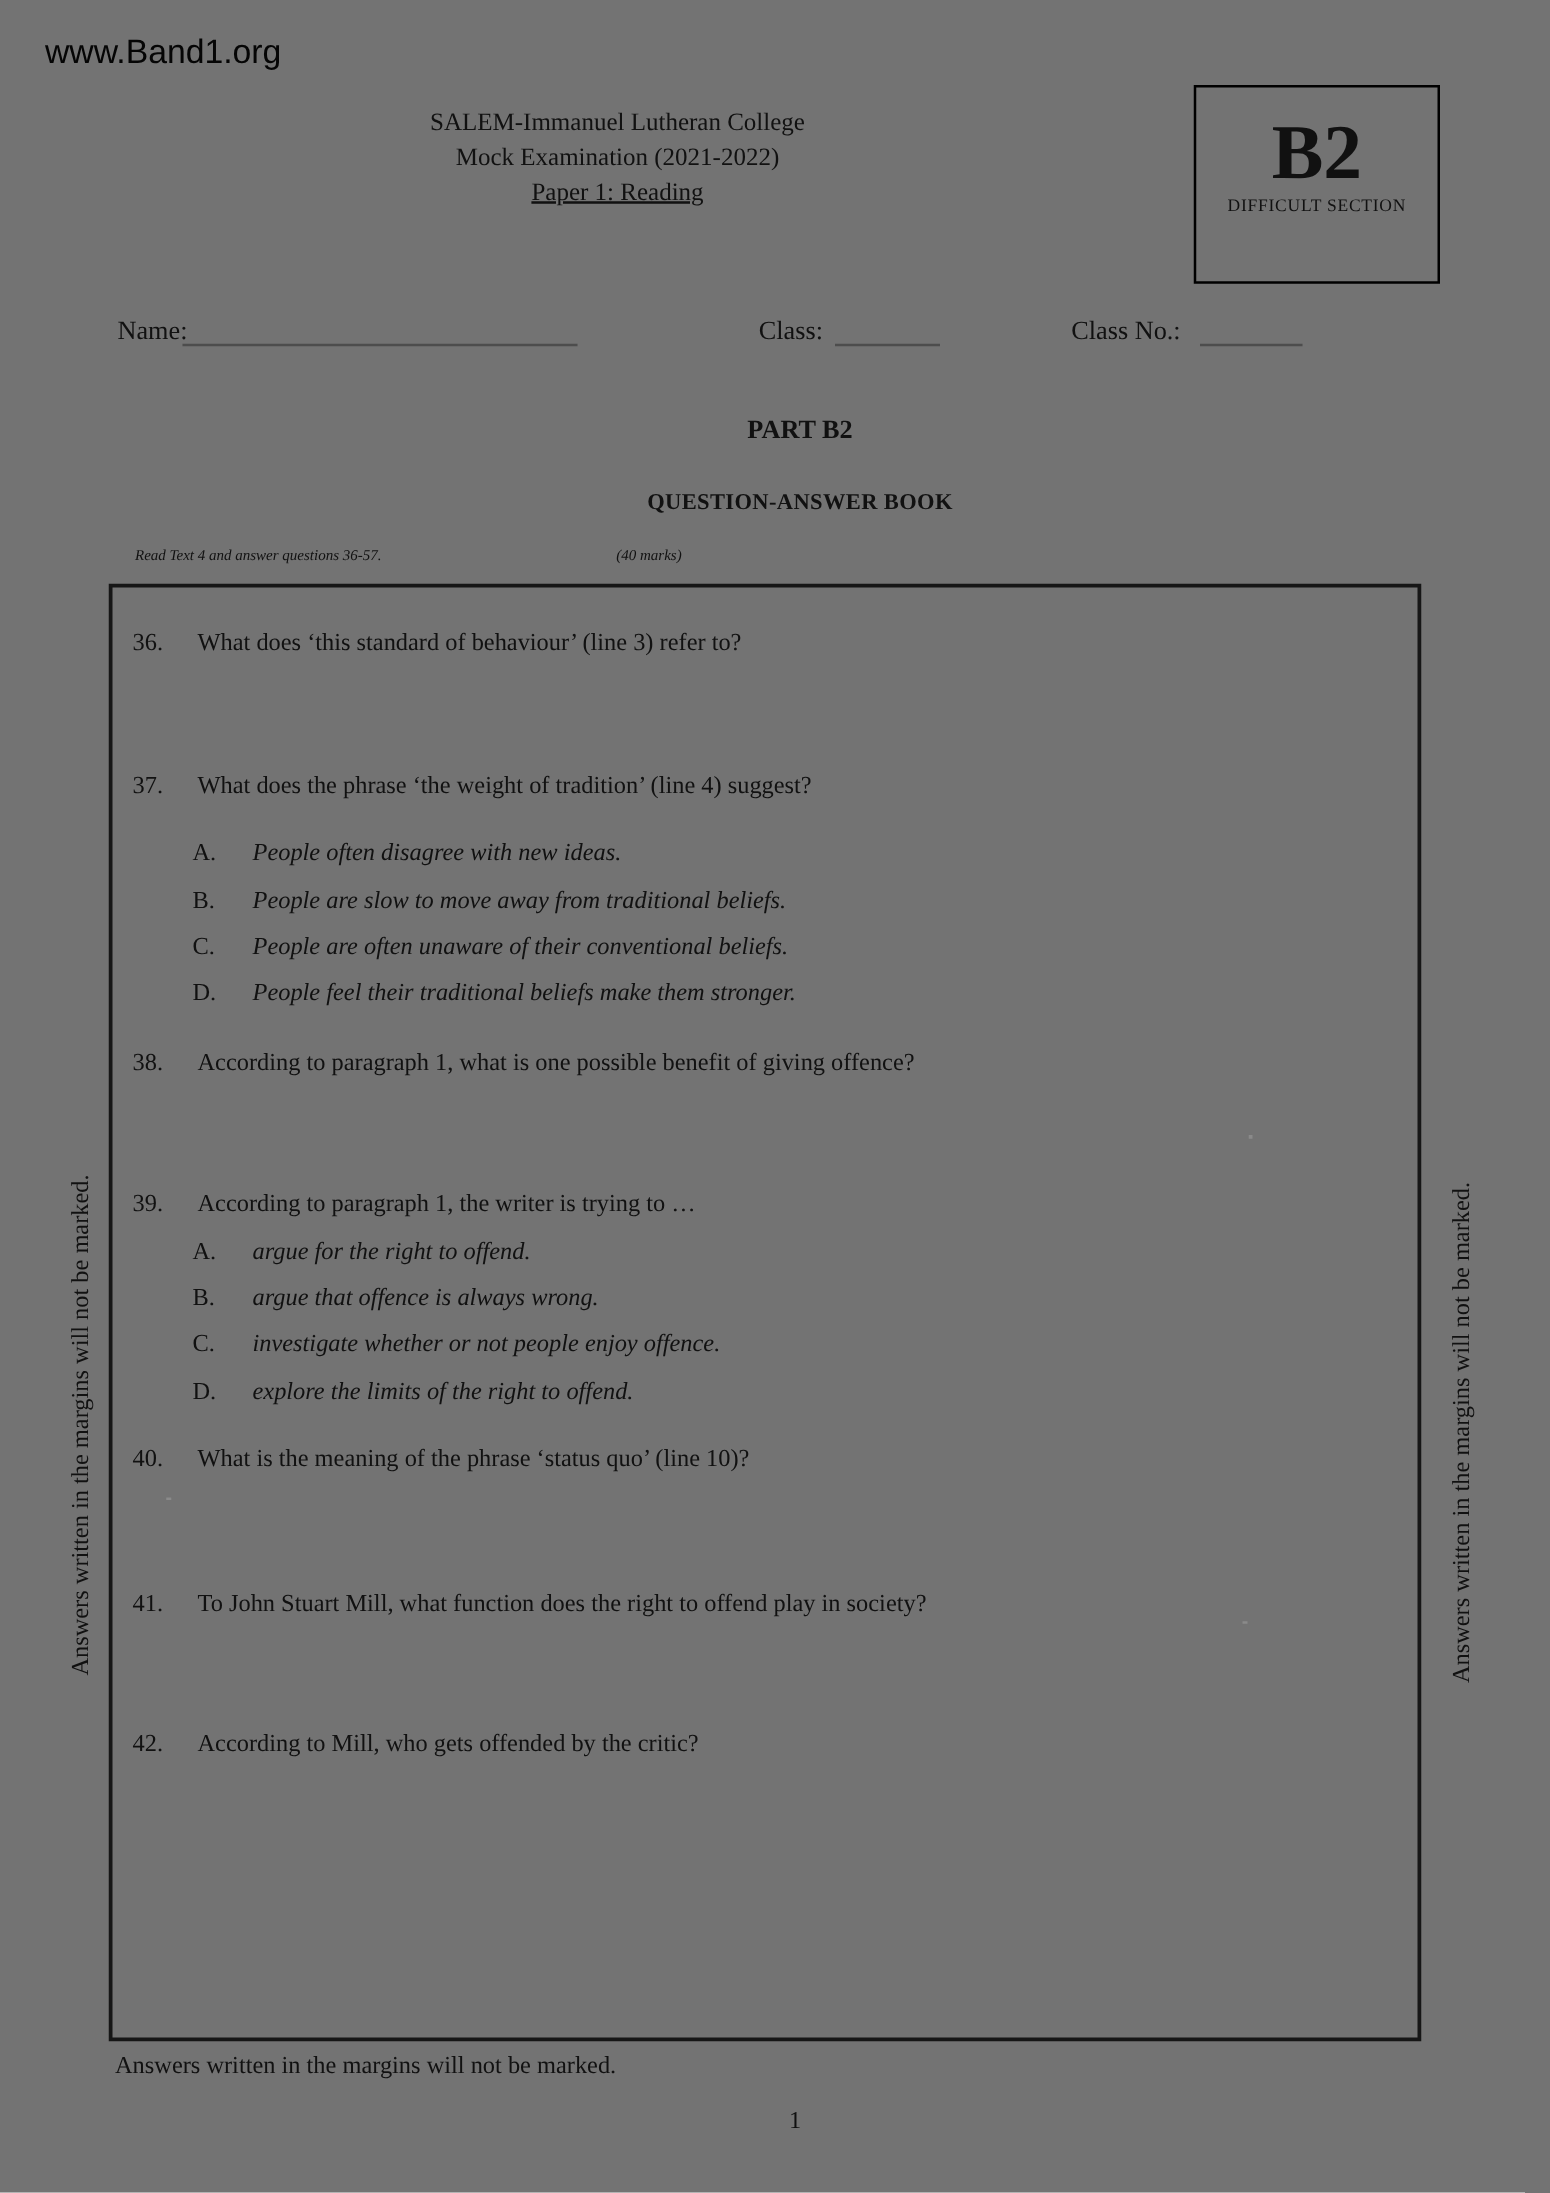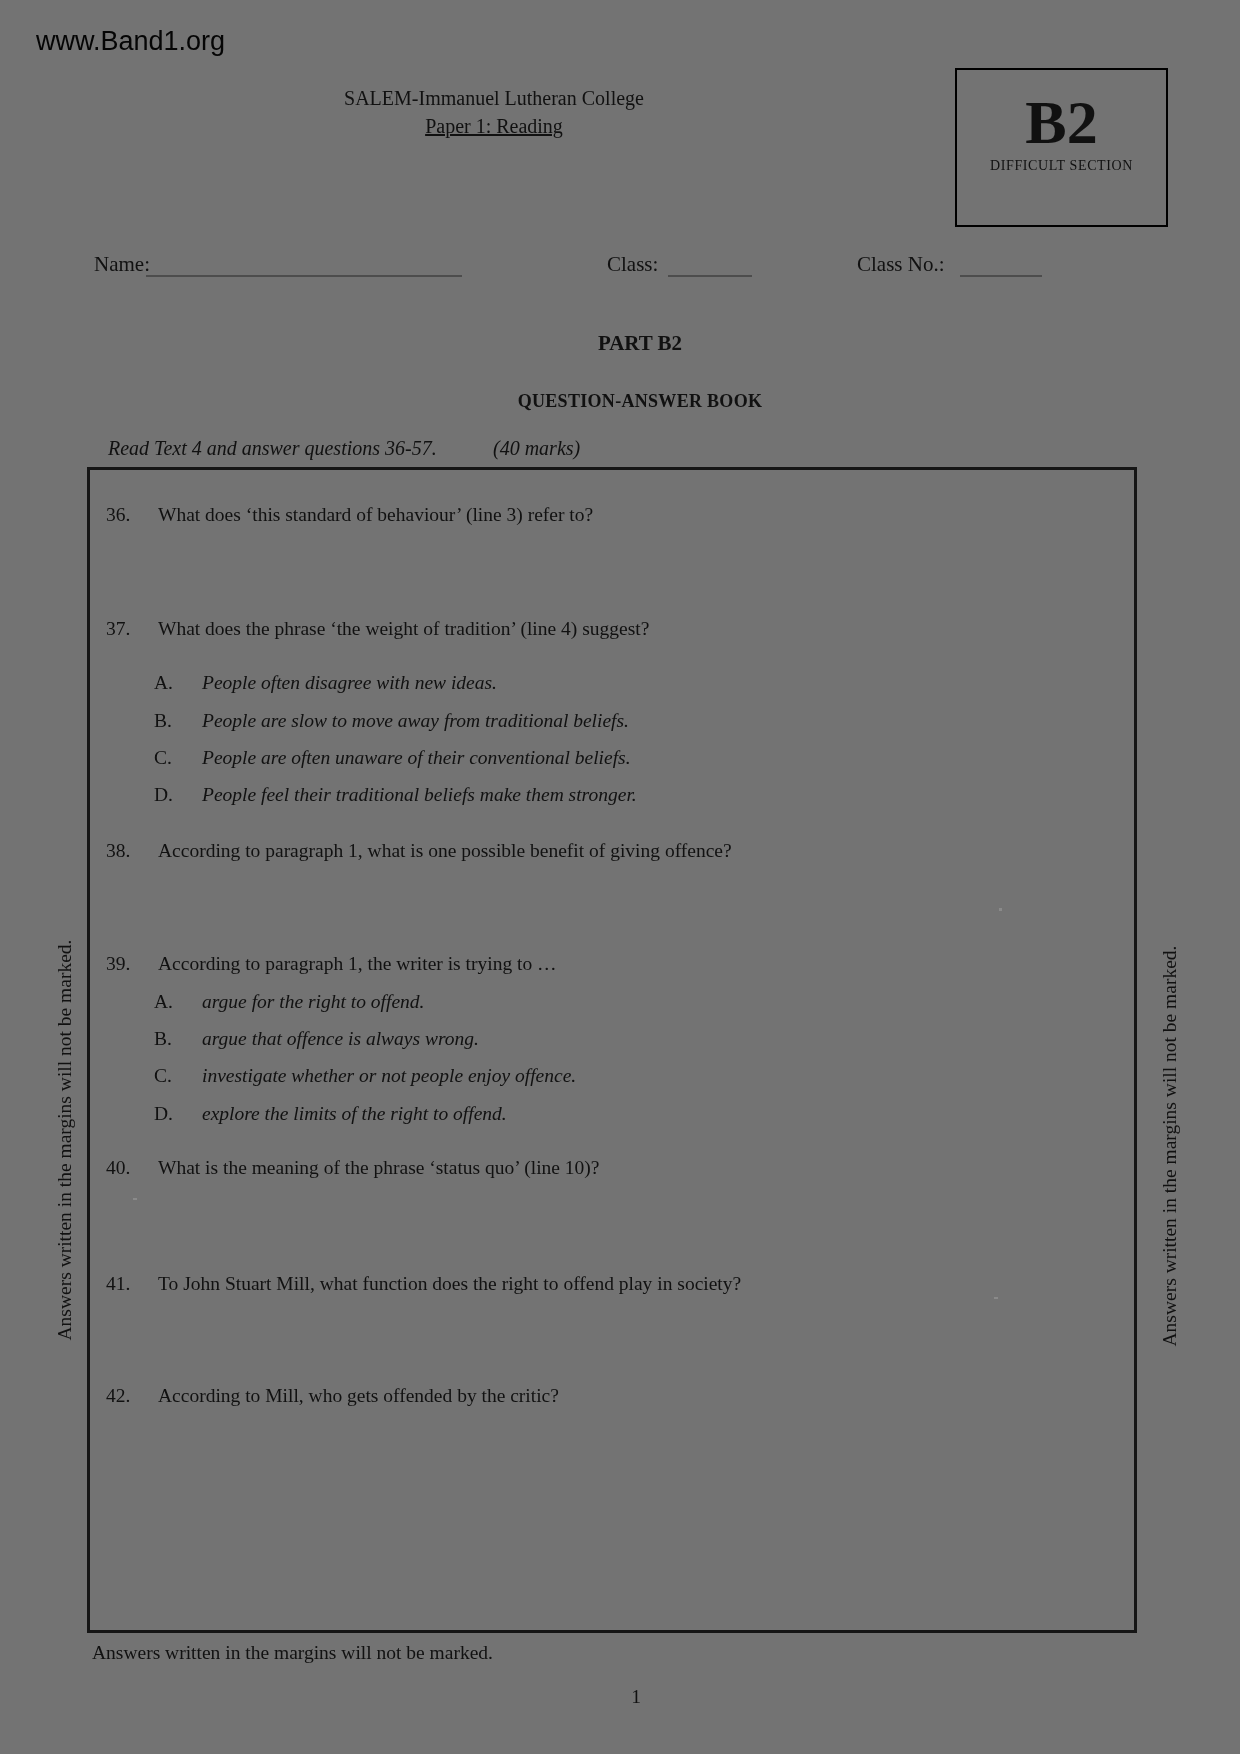--- a/index.html
+++ b/index.html
@@ -11,31 +11,31 @@
   .watermark {
     position:absolute; left:36px; top:26px;
     font-family:"Liberation Sans", sans-serif; font-size:27px; color:#050505;
   }
   .header-block {
     position:absolute; left:244px; top:84px; width:500px;
     text-align:center; font-size:20px; line-height:28px;
   }
   .u { text-decoration:underline; }
   .b2-box {
-    position:absolute; left:955px; top:68px; width:213px; height:159px;
+    position:absolute; left:955px; top:68px; width:197px; height:159px;
     border:2px solid #000; box-sizing:border-box; text-align:center;
   }
   .b2-code { font-size:62px; font-weight:bold; line-height:64px; margin-top:20px; }
   .b2-sub  { font-size:14px; font-weight:normal; letter-spacing:0.6px; margin-top:4px; }
   .fld { position:absolute; font-size:21px; }
   .fline { position:absolute; border-bottom:2px solid #4d4d4d; height:23px; }
   .center-band { position:absolute; left:40px; width:1200px; text-align:center; }
   .part-title  { top:331px; font-weight:bold; font-size:21px; }
   .book-title  { top:391px; font-weight:bold; font-size:18px; letter-spacing:0.3px; }
-  .instr { position:absolute; top:437px; font-style:italic; font-size:20px; }
+  .instr { position:absolute; top:437px; font-style:italic; font-size:12px; }
   .answer-box {
     position:absolute; left:87px; top:467px; width:1050px; height:1166px;
     border:3px solid #161616; box-sizing:border-box;
   }
   .q   { position:absolute; left:0; width:100%; font-size:19.5px; }
   .qn  { position:absolute; left:16px; }
   .qt  { position:absolute; left:68px; width:920px; }
   .ol  { position:absolute; left:64px; }
   .ot  { position:absolute; left:112px; width:860px;font-style:italic; }
   .vmargin {
@@ -50,20 +50,21 @@
 </style>
 </head>
 <body>
 
 <div class="page">
 
   <div class="watermark">www.Band1.org</div>
 
   <div class="header-block">
     <div>SALEM-Immanuel Lutheran College</div>
+    <div>Mock Examination (2021-2022)</div>
     <div class="u">Paper 1: Reading</div>
   </div>
 
   <div class="b2-box">
     <div class="b2-code">B2</div>
     <div class="b2-sub">DIFFICULT SECTION</div>
   </div>
 
   <span class="fld" style="left:94px; top:252px;">Name:</span>
   <span class="fline" style="left:146px; top:252px; width:316px;"></span>

